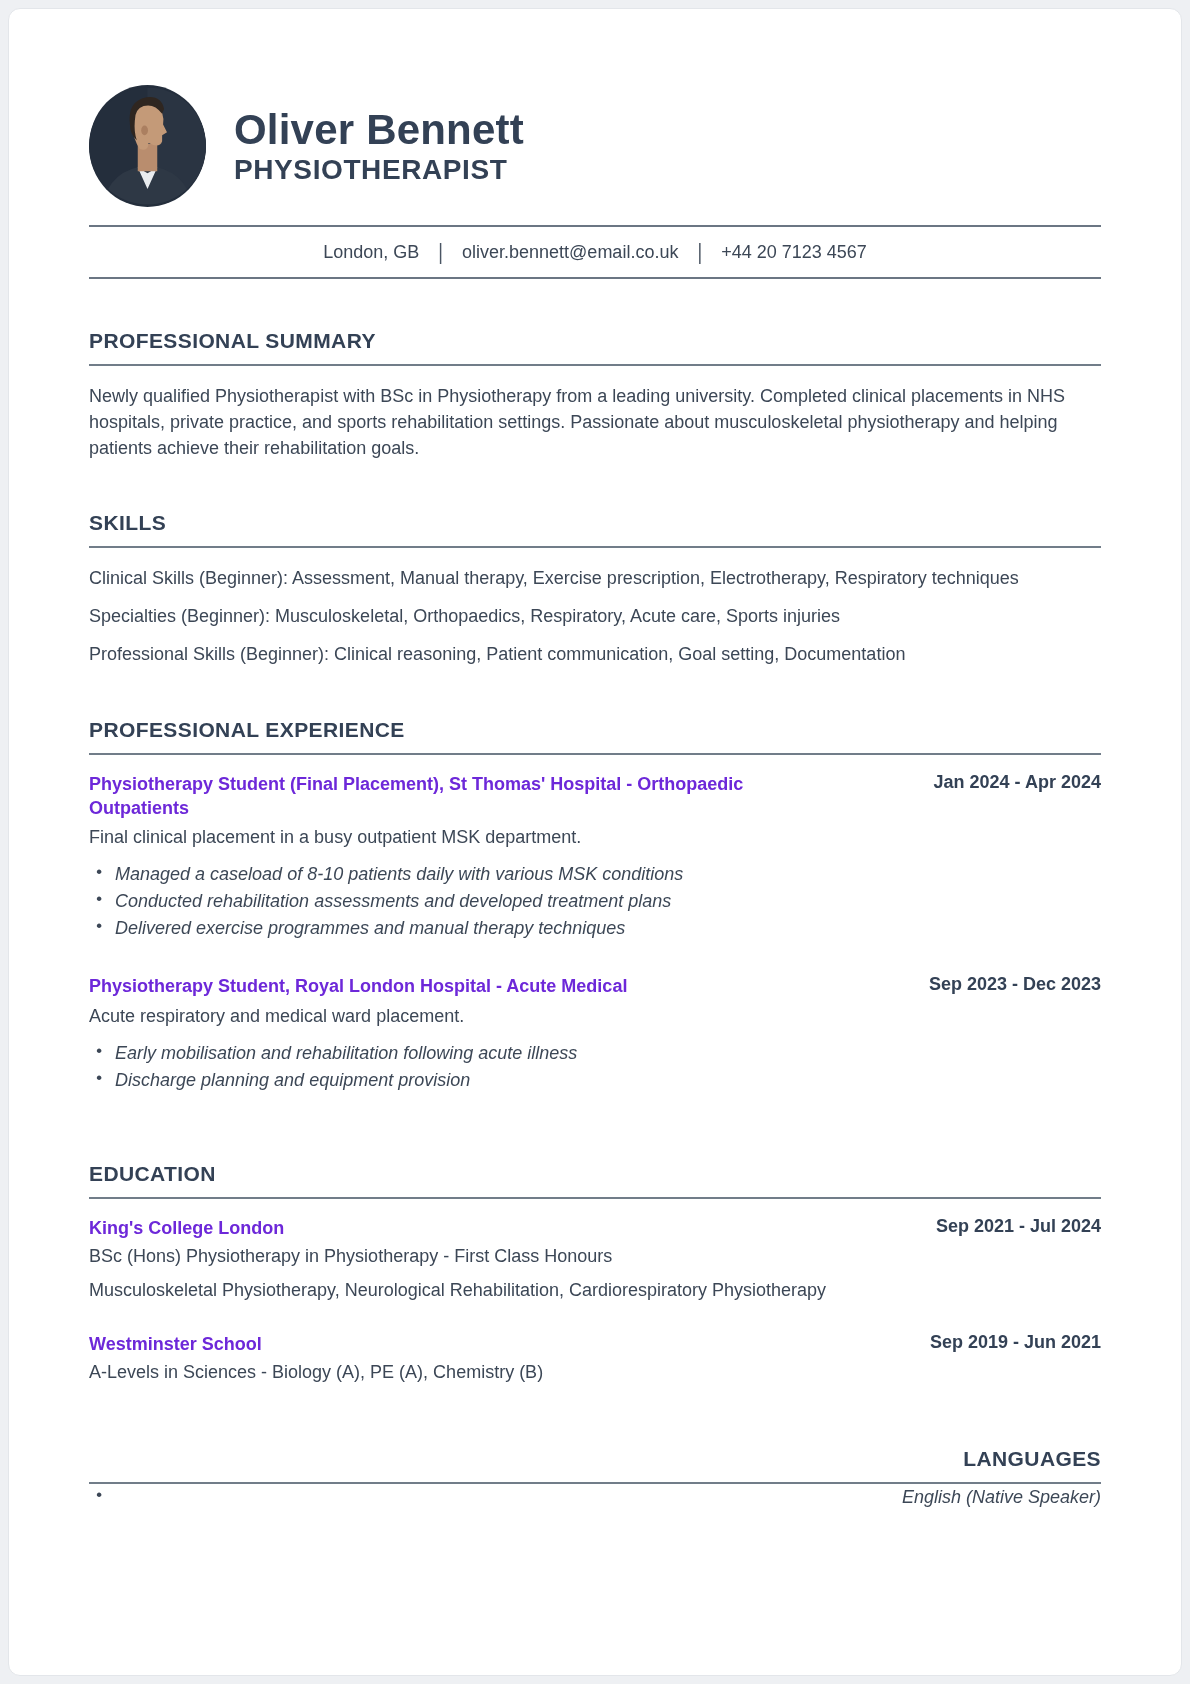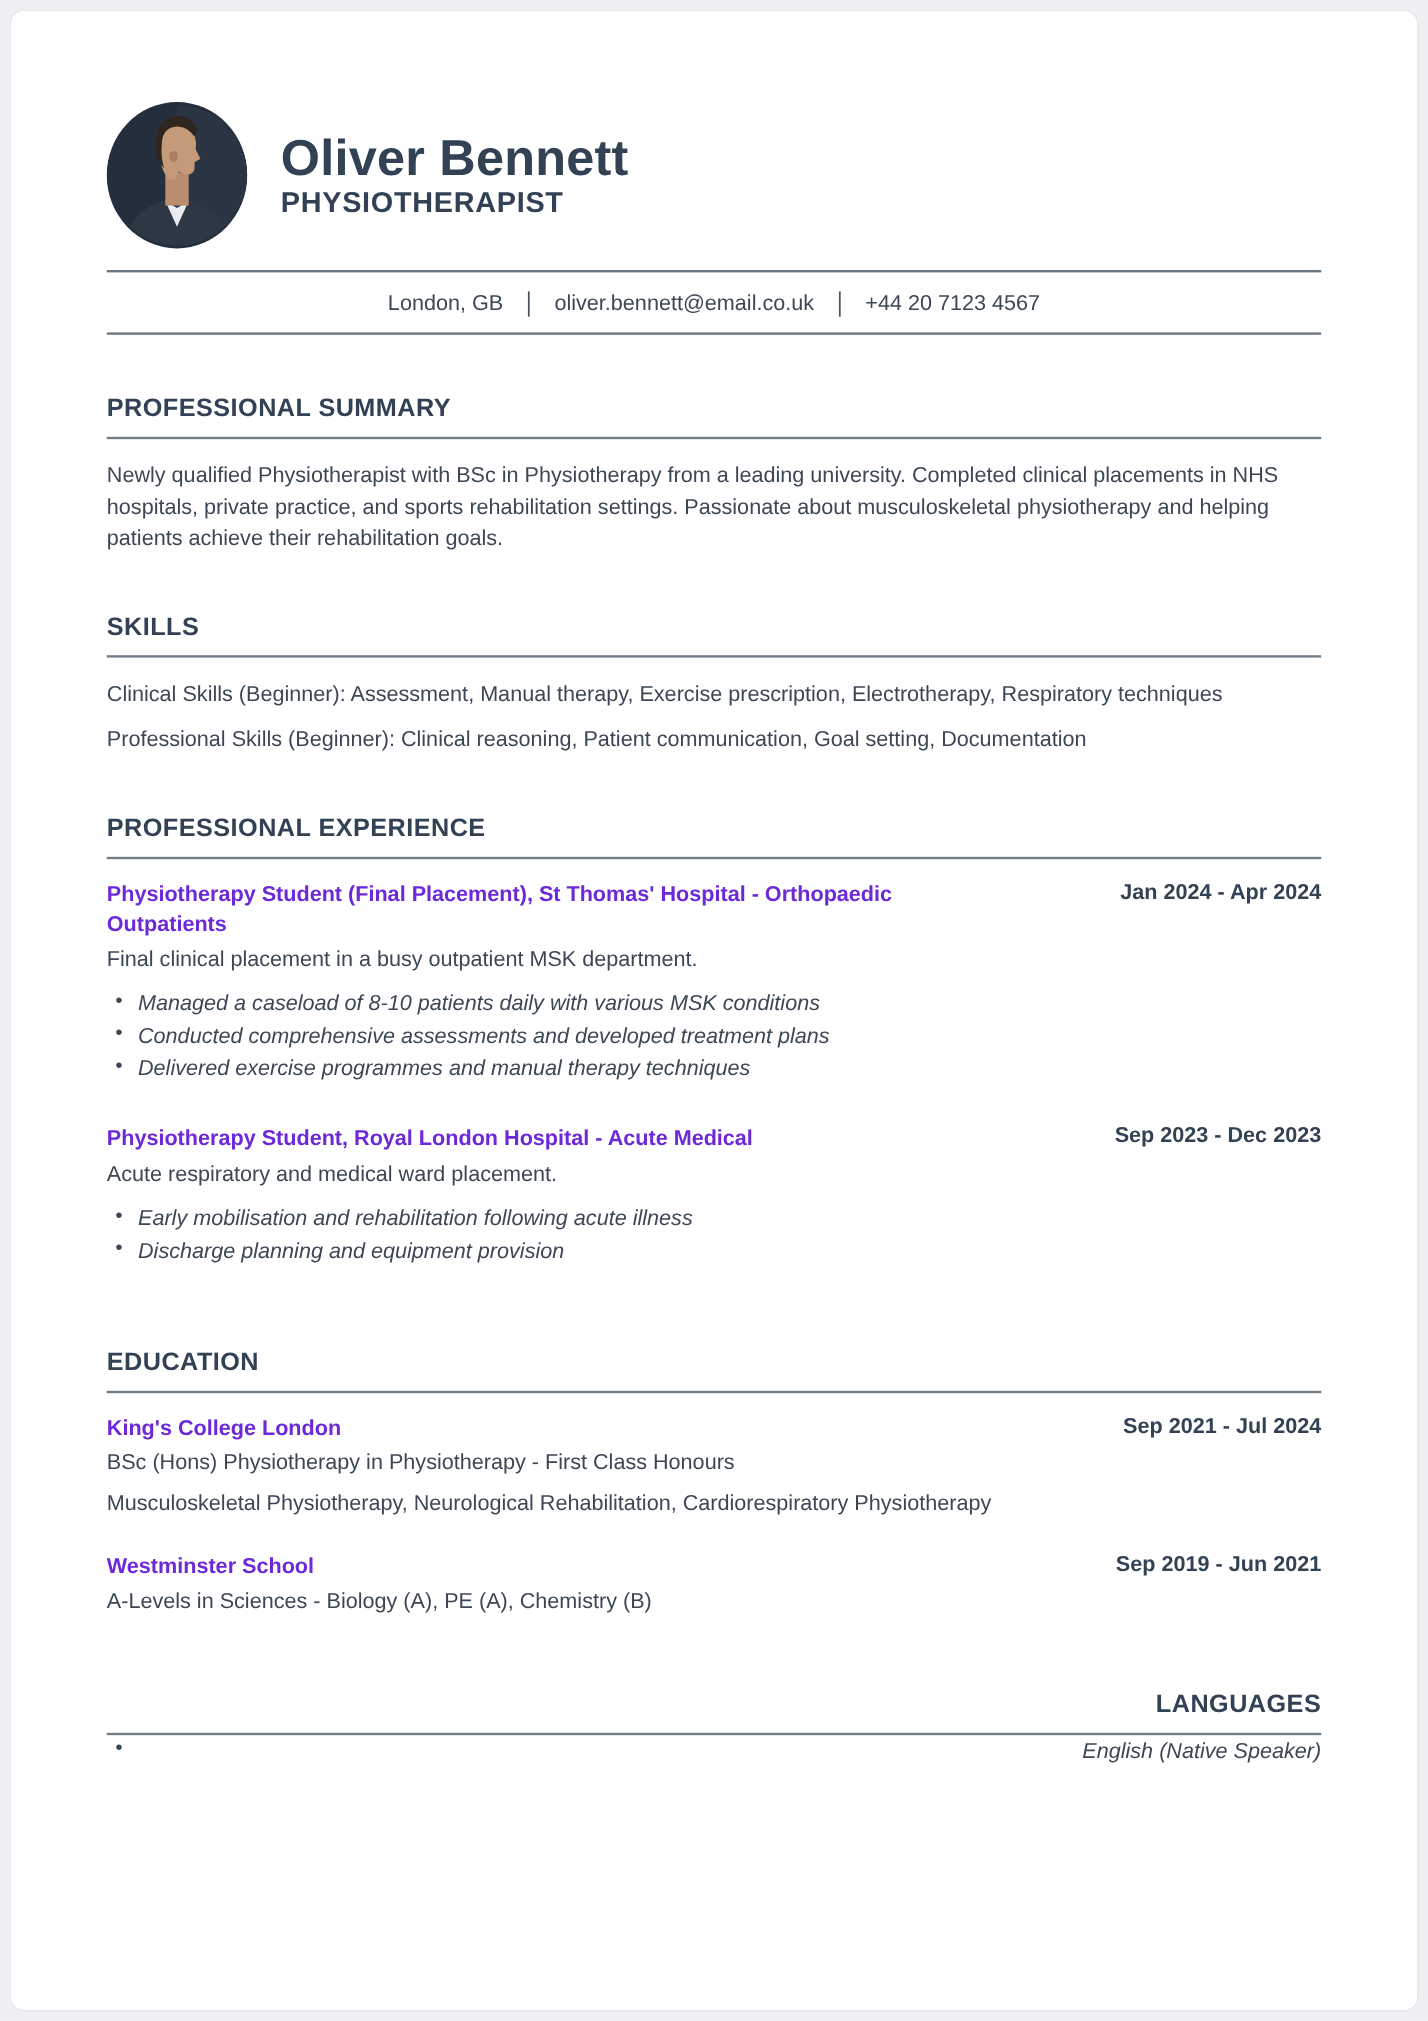--- a/index.html
+++ b/index.html
@@ -38,21 +38,21 @@
     background: #242e3c;
   }
   .avatar svg { display: block; width: 100%; height: 100%; }
   .name {
     font-size: 42px;
     font-weight: 700;
     color: #334155;
     letter-spacing: 0.2px;
   }
   .job-heading {
-    font-size: 24px;
+    font-size: 28px;
     font-weight: 700;
     color: #334155;
     letter-spacing: 0.6px;
   }
   .rule {
     border: none;
     border-top: 2px solid #6b7683;
     margin-top: 18px;
   }
   
@@ -205,38 +205,39 @@
       <div class="section-body">
         <p class="para">Newly qualified Physiotherapist with BSc in Physiotherapy from a leading university. Completed clinical placements in NHS hospitals, private practice, and sports rehabilitation settings. Passionate about musculoskeletal physiotherapy and helping patients achieve their rehabilitation goals.</p>
       </div>
     </div>
 
     <div class="section">
       <div class="section-title">SKILLS</div>
       <hr class="rule section-rule">
       <div class="section-body">
         <div class="skill-line">Clinical Skills (Beginner): Assessment, Manual therapy, Exercise prescription, Electrotherapy, Respiratory techniques</div>
+        <div class="skill-line">Specialties (Beginner): Musculoskeletal, Orthopaedics, Respiratory, Acute care, Sports injuries</div>
         <div class="skill-line">Professional Skills (Beginner): Clinical reasoning, Patient communication, Goal setting, Documentation</div>
       </div>
     </div>
 
     <div class="section">
       <div class="section-title">PROFESSIONAL EXPERIENCE</div>
       <hr class="rule section-rule">
       <div class="section-body">
 
         <div class="job">
           <div class="job-header">
             <div class="job-title">Physiotherapy Student (Final Placement), St Thomas' Hospital - Orthopaedic Outpatients</div>
             <div class="job-dates">Jan 2024 - Apr 2024</div>
           </div>
           <div class="job-desc">Final clinical placement in a busy outpatient MSK department.</div>
           <ul class="bullets">
             <li>Managed a caseload of 8-10 patients daily with various MSK conditions</li>
-            <li>Conducted comprehensive assessments and developed treatment plans</li>
+            <li>Conducted rehabilitation assessments and developed treatment plans</li>
             <li>Delivered exercise programmes and manual therapy techniques</li>
           </ul>
         </div>
 
         <div class="job">
           <div class="job-header">
             <div class="job-title">Physiotherapy Student, Royal London Hospital - Acute Medical</div>
             <div class="job-dates">Sep 2023 - Dec 2023</div>
           </div>
           <div class="job-desc">Acute respiratory and medical ward placement.</div>

